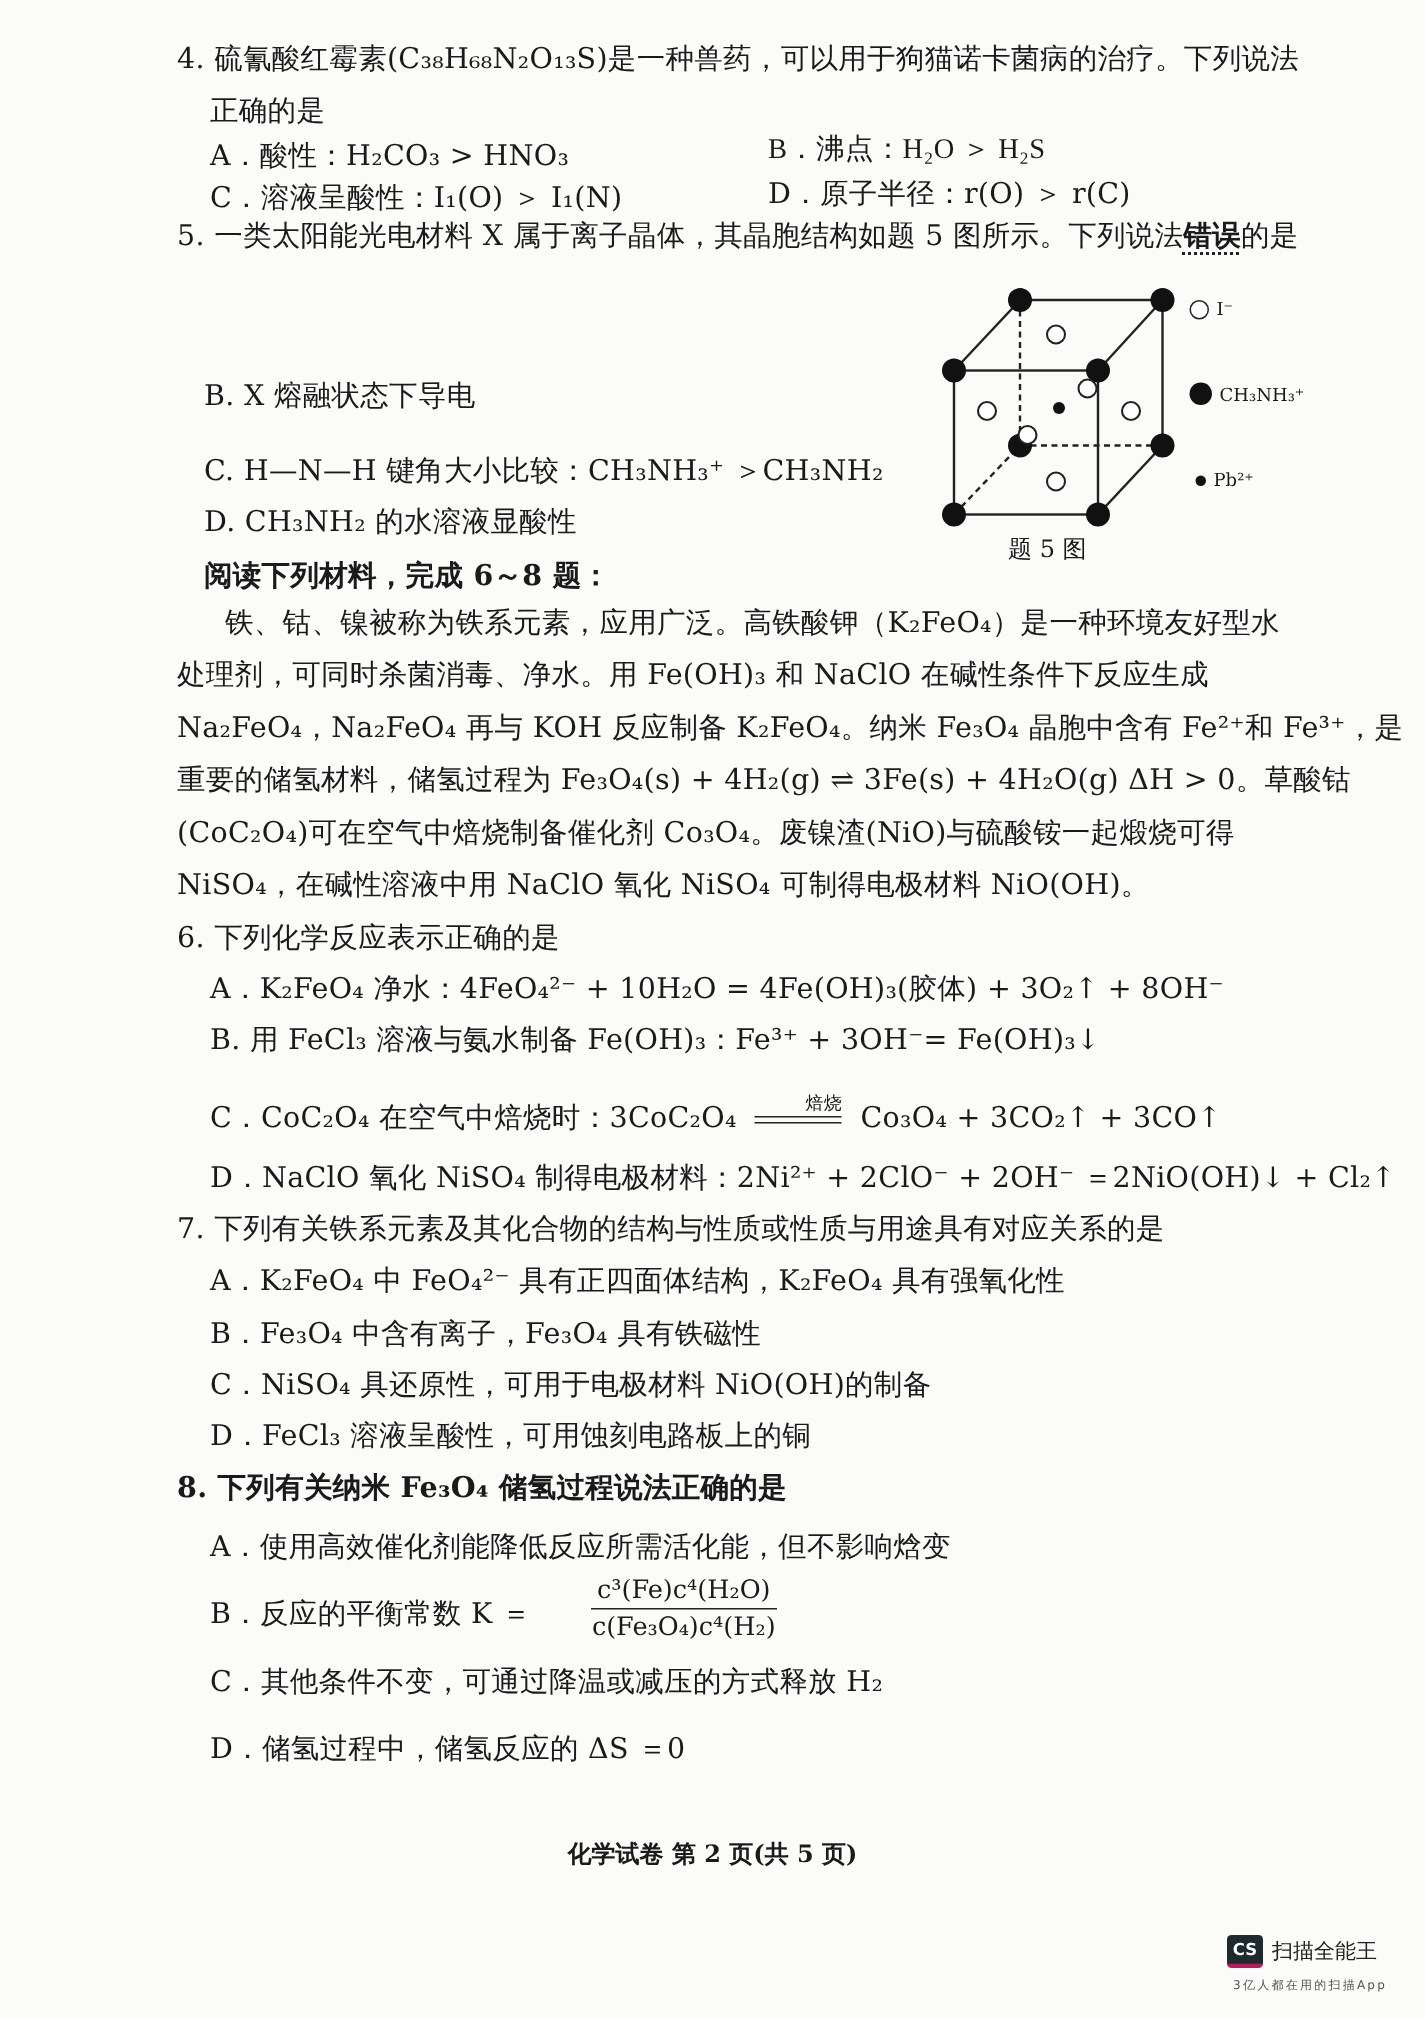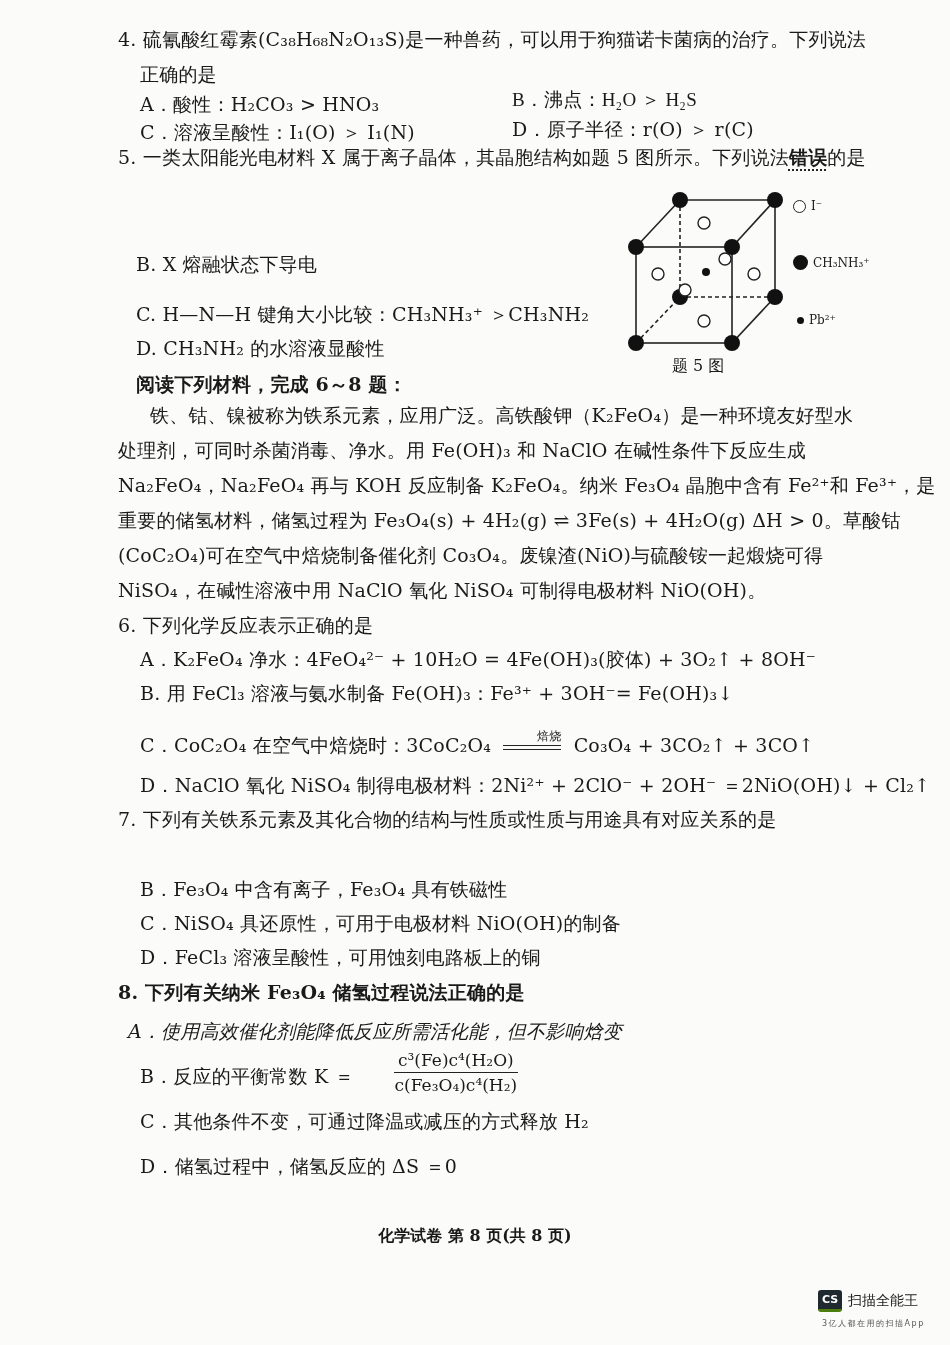--- a/index.html
+++ b/index.html
@@ -14,21 +14,21 @@
   .bold { font-weight:bold; }
   .dotbelow { text-decoration:underline dotted; text-underline-offset:6px; }
   .frac { position:absolute; font-size:17px; text-align:center; }
   .frac .num { border-bottom:1.5px solid #222; padding:0 4px 2px 4px; }
   .frac .den { padding-top:2px; }
   .figure { position:absolute; left:625px; top:185px; width:270px; height:195px; }
   .legend-item { position:absolute; font-size:12px; display:flex; align-items:center; gap:5px; }
   .caption { position:absolute; left:672px; top:356px; font-size:16px; }
   .footer { position:absolute; left:0; width:950px; top:1226px; text-align:center; font-size:16px; font-weight:bold; }
   .cs-logo { position:absolute; left:818px; top:1290px; display:flex; align-items:center; gap:6px; }
-  .cs-badge { width:24px; height:22px; background:#1f2a30; color:#fff; font-family:"DejaVu Sans", sans-serif; font-size:11px; font-weight:bold; display:flex; align-items:center; justify-content:center; border-radius:3px; border-bottom:3px solid #4d7c0f; box-sizing:border-box; }
+  .cs-badge { width:24px; height:22px; background:#1f2a30; color:#fff; font-family:"DejaVu Sans", sans-serif; font-size:11px; font-weight:bold; display:flex; align-items:center; justify-content:center; border-radius:3px; border-bottom:3px solid #be185d; box-sizing:border-box; }
   .cs-name { font-family:"DejaVu Sans", sans-serif; font-size:14px; color:#222; }
   .cs-tag { position:absolute; left:822px; top:1318px; font-family:"DejaVu Sans", sans-serif; font-size:8px; color:#555; letter-spacing:1.5px; }
 </style>
 </head>
 <body>
 
 <div class="page">
 
   <div class="line" style="left:118px; top:26px;">4. 硫氰酸红霉素(C₃₈H₆₈N₂O₁₃S)是一种兽药，可以用于狗猫诺卡菌病的治疗。下列说法</div>
   <div class="line" style="left:140px; top:61px;">正确的是</div>
@@ -113,34 +113,35 @@
     <span>C．CoC₂O₄ 在空气中焙烧时：3CoC₂O₄</span>
     <span style="display:inline-block; position:relative; width:58px; margin:0 6px; vertical-align:middle;">
       <span style="position:absolute; top:-22px; left:0; width:58px; text-align:right; font-size:12px;font-family:Liberation Serif, serif;">焙烧</span>
       <span style="display:block; border-top:1.5px solid #222; border-bottom:1.5px solid #222; height:3px;"></span>
     </span>
     <span>Co₃O₄ + 3CO₂↑ + 3CO↑</span>
   </div>
   <div class="line" style="left:140px; top:772px;">D．NaClO 氧化 NiSO₄ 制得电极材料：2Ni²⁺ + 2ClO⁻ + 2OH⁻ ＝2NiO(OH)↓ + Cl₂↑</div>
 
   <div class="line" style="left:118px; top:806px;">7. 下列有关铁系元素及其化合物的结构与性质或性质与用途具有对应关系的是</div>
+  <div class="line" style="left:140px; top:841px;">A．K₂FeO₄ 中 FeO₄²⁻ 具有正四面体结构，K₂FeO₄ 具有强氧化性</div>
   <div class="line" style="left:140px; top:876px;">B．Fe₃O₄ 中含有离子，Fe₃O₄ 具有铁磁性</div>
   <div class="line" style="left:140px; top:910px;">C．NiSO₄ 具还原性，可用于电极材料 NiO(OH)的制备</div>
   <div class="line" style="left:140px; top:944px;">D．FeCl₃ 溶液呈酸性，可用蚀刻电路板上的铜</div>
 
   <div class="line" style="left:118px; top:979px;font-weight:bold;">8. 下列有关纳米 Fe₃O₄ 储氢过程说法正确的是</div>
-  <div class="line" style="left:128px; top:1018px;font-style:italic;">A．使用高效催化剂能降低反应所需活化能，但不影响焓变</div>
+  <div class="line" style="left:140px; top:1018px;">A．使用高效催化剂能降低反应所需活化能，但不影响焓变</div>
   <div class="line" style="left:140px; top:1063px;">B．反应的平衡常数 K  ＝</div>
   <div class="frac" style="left:394px; top:1050px;">
     <div class="num">c³(Fe)c⁴(H₂O)</div>
     <div class="den">c(Fe₃O₄)c⁴(H₂)</div>
   </div>
   <div class="line" style="left:140px; top:1108px;">C．其他条件不变，可通过降温或减压的方式释放 H₂</div>
   <div class="line" style="left:140px; top:1153px;">D．储氢过程中，储氢反应的 ΔS ＝0</div>
 
-  <div class="footer">化学试卷 第 8 页(共 8 页)</div>
+  <div class="footer">化学试卷 第 2 页(共 5 页)</div>
 
   <div class="cs-logo">
     <span class="cs-badge">CS</span>
     <span class="cs-name">扫描全能王</span>
   </div>
   <div class="cs-tag">3亿人都在用的扫描App</div>
 </div>
 
 </body></html>

